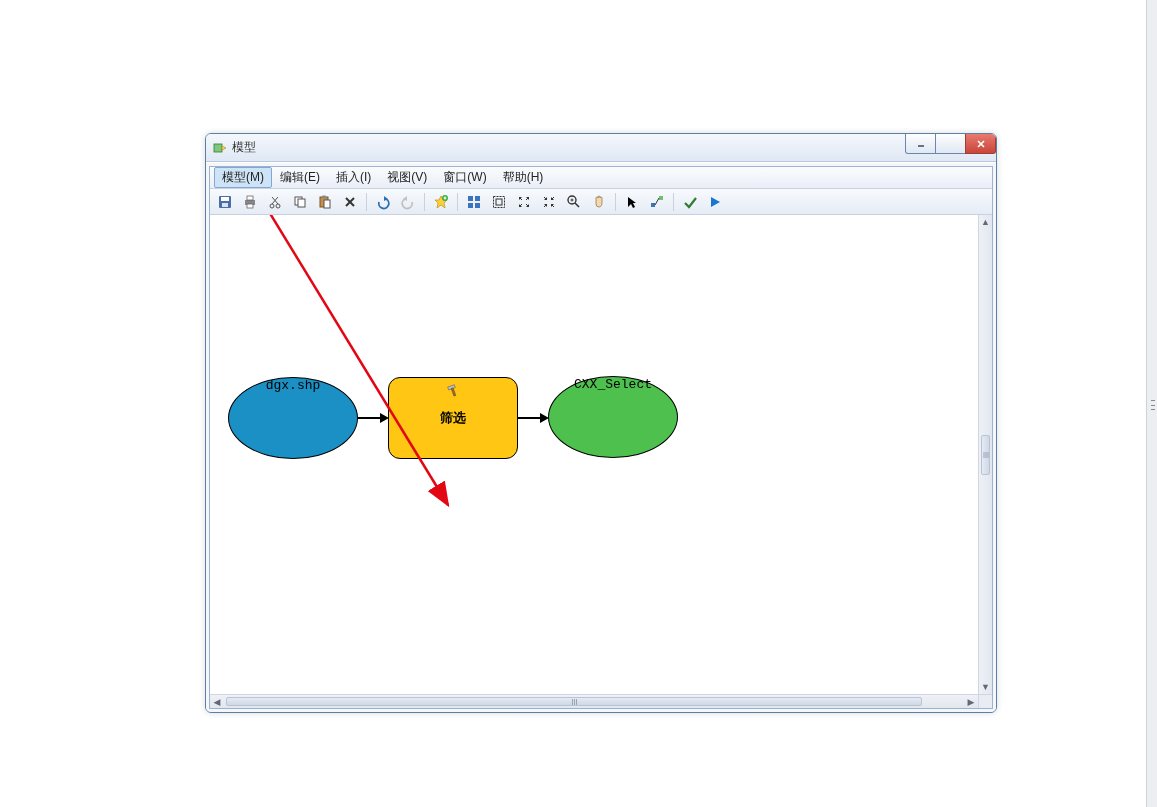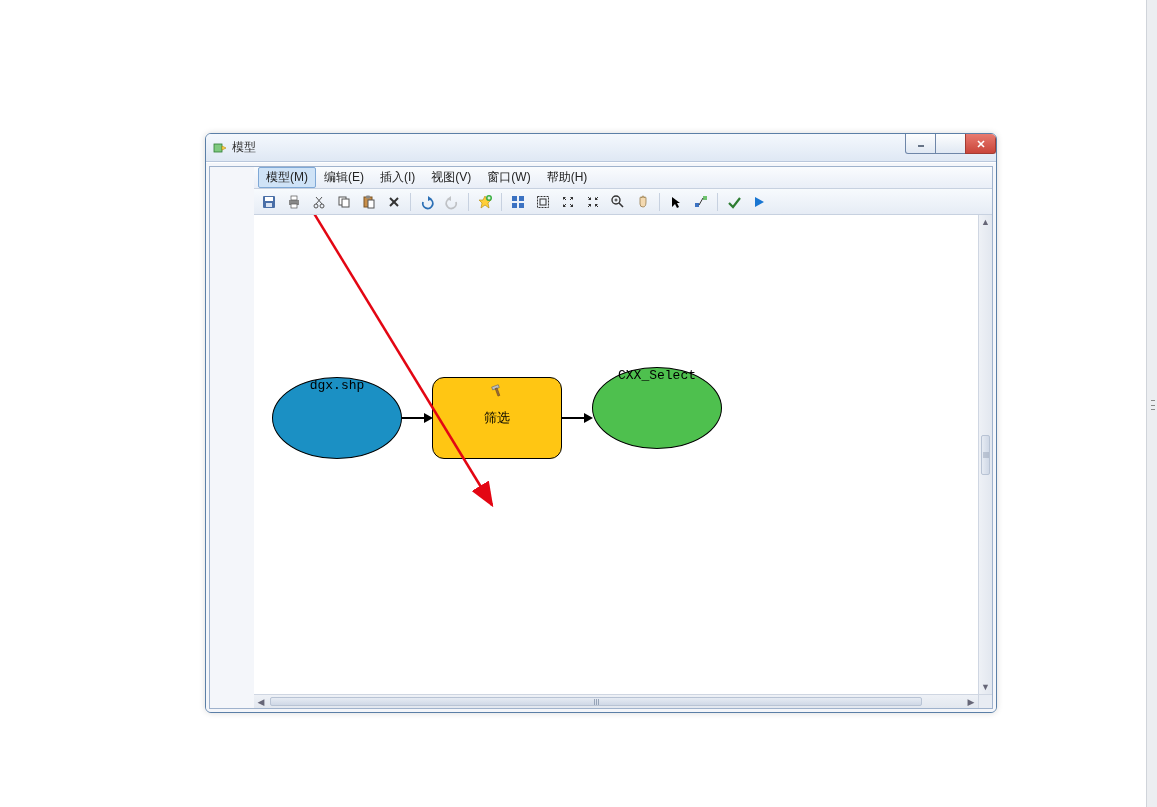--- a/index.html
+++ b/index.html
@@ -94,21 +94,20 @@
     display:flex;
     flex-direction: column;
     padding: 3px;
   }
   .inner {
     flex:1;
     border:1px solid #9fb2cc;
     background:#f4f6fa;
     display:flex;
     flex-direction:column;
-    padding-left:44px;
   }
   .menubar {
     height: 22px;
     background: linear-gradient(#fafcfe,#e9eef7);
     border-bottom: 1px solid #c7d1e0;
     display:flex;
     align-items:center;
     padding-left: 4px;
   }
   .menu-item {
@@ -198,35 +197,35 @@
     font-size: 13px;
     border: 1.5px solid #000;
   }
   .node-input {
     left: 18px; top: 162px;
     width: 130px; height: 82px;
     background: #1b90c4;
     color: #000;
   }
   .node-output {
-    left: 338px; top: 152px;
+    left: 338px; top: 161px;
     width: 130px; height: 82px;
     background: #4ec04e;
     color: #000;
   }
   .node-rect {
     position:absolute;
     left: 178px; top: 162px;
     width: 130px; height: 82px;
     background: #ffc613;
     border: 1.5px solid #000;
     border-radius: 12px;
     display:flex; align-items:center; justify-content:center;
     font-family: "Courier New", monospace;
-    font-weight: normal;
+    font-weight: bold;
     font-size: 13px;
     color:#000;
   }
   .hammer-icon {
     position:absolute;
     top: 6px; left: 50%;
     transform: translateX(-50%);
     width: 14px; height: 14px;
   }
   .arrow-line {

